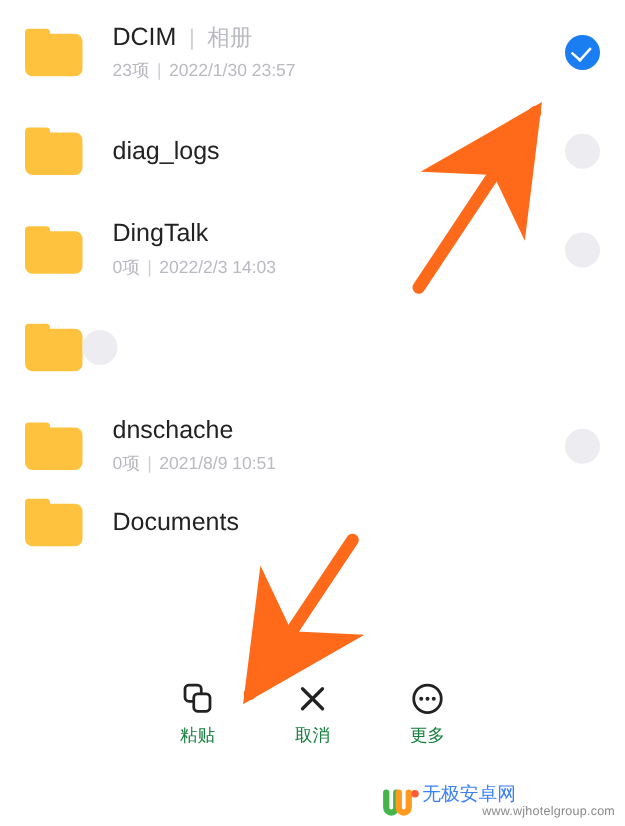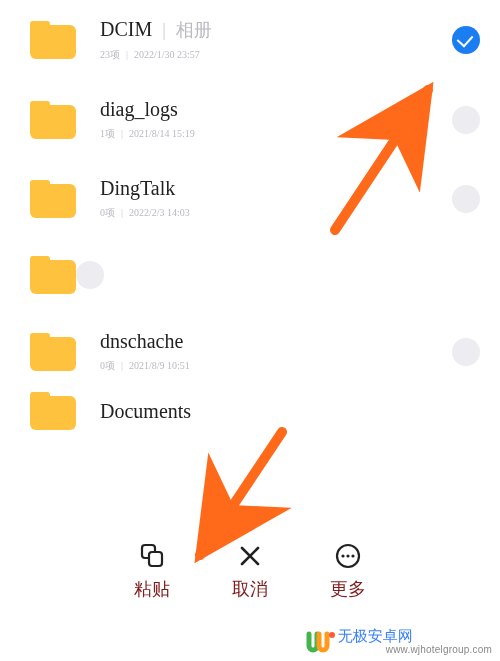--- a/index.html
+++ b/index.html
@@ -1,35 +1,35 @@
 <!DOCTYPE html>
 <html><head>
 <meta charset="utf-8">
 <style>
   * { margin: 0; padding: 0; box-sizing: border-box; }
   html, body { width: 500px; height: 661px; font-family: -apple-system, "PingFang SC", "Microsoft YaHei", sans-serif; background: #fff; overflow: hidden; }
   .list { width: 100%; }
-  .row { display: flex; align-items: center; padding: 18px 20px 18px 30px; font-family: Liberation Serif, serif; }
+  .row { display: flex; align-items: center; padding: 18px 20px 18px 20px; }
   .folder { width: 46px; height: 38px; position: relative; flex-shrink: 0; }
   .folder .tab { position: absolute; top: 0; left: 0; width: 20px; height: 8px; background: #ffc23e; border-radius: 3px 3px 0 0; }
   .folder .body { position: absolute; top: 4px; left: 0; width: 46px; height: 34px; background: #ffc23e; border-radius: 3px 6px 6px 6px; }
   .info { flex: 1; margin-left: 24px; min-width: 0; }
   .title-line { display: flex; align-items: baseline; gap: 10px; }
   .name { font-size: 20px; color: #222; font-weight: 400; white-space: nowrap; }
   .badge-sep { color: #cfcfd6; font-size: 18px; font-weight: 300; }
   .badge { color: #b9b9c2; font-size: 18px; }
-  .meta { margin-top: 6px; color: #b9b9c2; font-size: 10px; }
+  .meta { margin-top: 6px; color: #b9b9c2; font-size: 14px; }
   .meta .sep { margin: 0 6px; color: #cfcfd6; }
   .checkbox { width: 28px; height: 28px; border-radius: 50%; background: #ededf1; flex-shrink: 0; position: relative; }
   .checkbox.checked { background: #1a7df1; }
   .checkbox.checked::after { content: ""; position: absolute; left: 8px; top: 6px; width: 8px; height: 12px; border-right: 2.5px solid #fff; border-bottom: 2.5px solid #fff; transform: rotate(42deg); }
   .bottom-bar { position: absolute; left: 0; right: 0; bottom: 55px; height: 70px; display: flex; justify-content: center; gap: 62px; align-items: center; }
   .btn { display: flex; flex-direction: column; align-items: center; gap: 6px; }
   .btn .ico { width: 30px; height: 30px; display: flex; align-items: center; justify-content: center; }
-  .btn .lbl { font-size: 18px; color: #7f1d1d; }
+  .btn .lbl { font-size: 14px; color: #15803d; }
   .watermark { position: absolute; right: 0; bottom: 0; display: flex; align-items: center; gap: 6px; background: rgba(255,255,255,0.85); padding: 6px 8px; }
   .wmlogo { position: relative; width: 26px; height: 26px; }
   .wmtext { font-size: 15px; color: #3b82f6; line-height: 1.1; }
   .wmurl { font-size: 10px; color: #888; letter-spacing: .2px; margin-left: 48px; }
   .arrow { position: absolute; pointer-events: none; }
   .partial-row { height: 40px; overflow: hidden; }
 </style>
 </head>
 <body>
 
@@ -52,21 +52,20 @@
 
   <div class="row">
     <div class="folder">
         <div class="tab"></div>
         <div class="body"></div>
       </div>
     <div class="info">
       <div class="title-line">
           <span class="name">diag_logs</span>
         </div>
-      <div class="meta"><span>1项</span><span class="sep">|</span><span>2021/8/14 15:19</span></div>
     </div>
     <div class="checkbox"></div>
   </div>
 
   <div class="row">
     <div class="folder">
         <div class="tab"></div>
         <div class="body"></div>
       </div>
     <div class="info">

